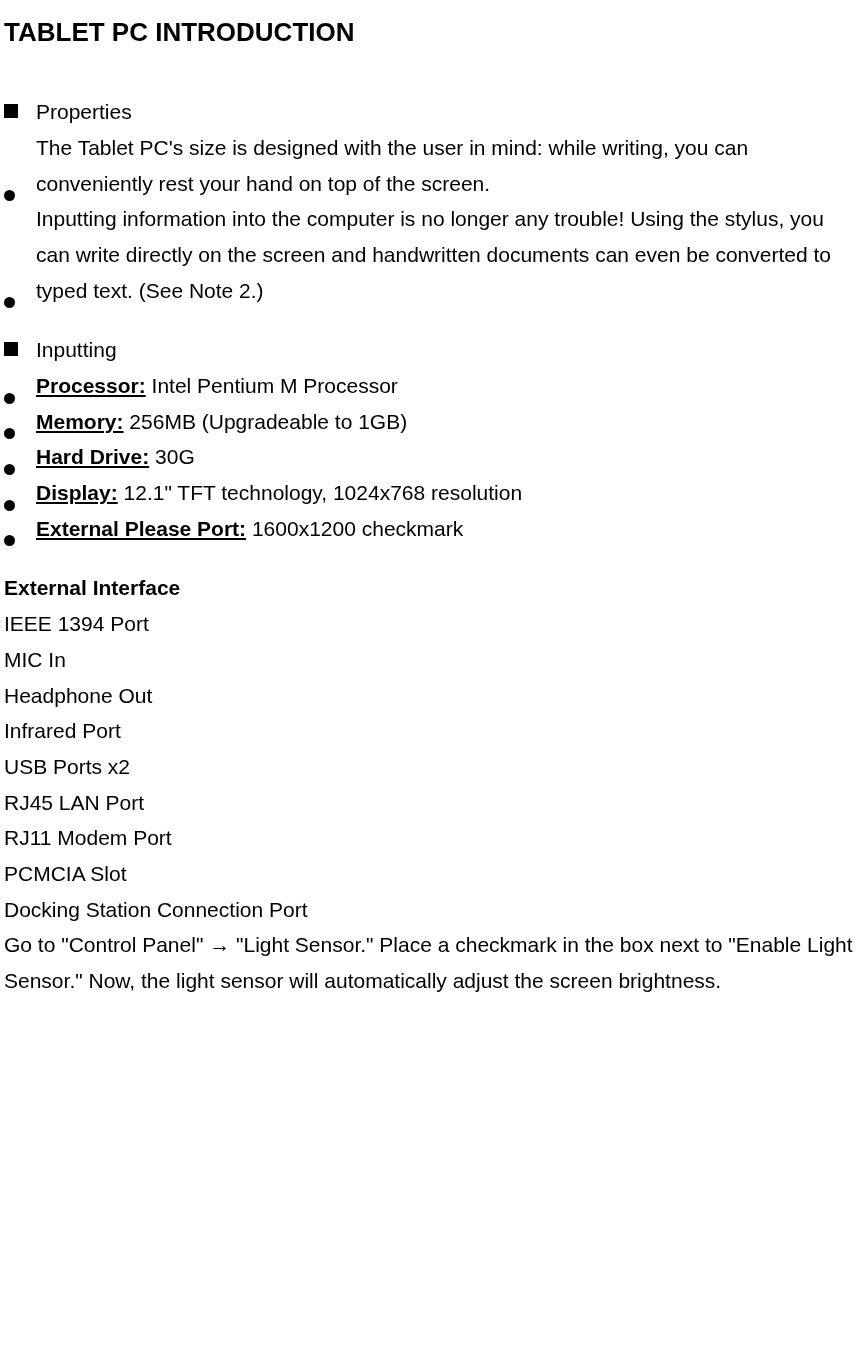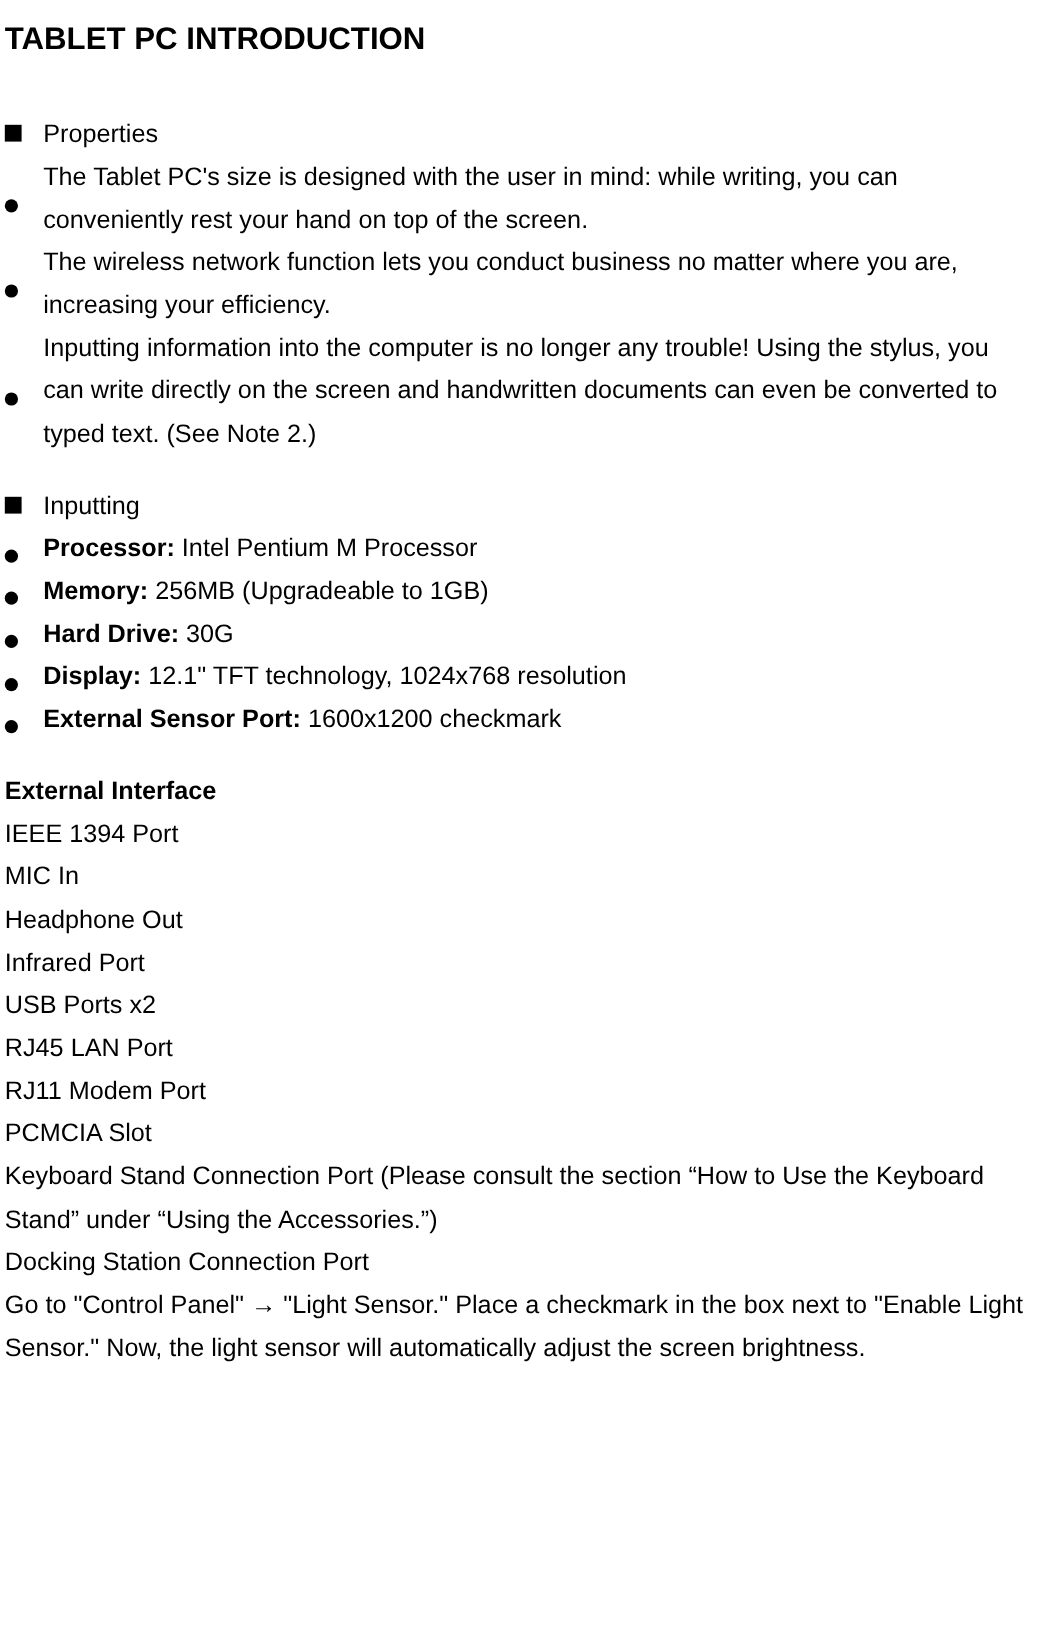--- a/index.html
+++ b/index.html
@@ -38,21 +38,21 @@
       flex-shrink: 0;
     }
     .section-title {
       font-weight: normal;
     }
     .bulleted-list {
       list-style: none;
     }
     .bulleted-list li {
       display: flex;
-      align-items: center;
+      align-items: flex-end;
       margin-bottom: 0;
     }
     .round-bullet {
       display: inline-block;
       width: 11px;
       height: 11px;
       background: #000;
       border-radius: 50%;
       margin-right: 21px;
       margin-top: 12px;
@@ -68,40 +68,37 @@
       font-weight: bold;
     }
     .plain-section p {
       margin: 0;
     }
     .plain-line {
       display: block;
     }
     .label-bold {
       font-weight: bold;
+      text-decoration: underline;
     }
   </style>
 </head>
 <body>
 
 <div class="doc-title">TABLET PC INTRODUCTION</div>
 
 <div class="section">
   <div class="section-header">
     <span class="square-bullet"></span>
     <span class="section-title">Properties</span>
   </div>
   <ul class="bulleted-list">
     <li>
       <span class="round-bullet"></span>
       <span class="item-text">The Tablet PC's size is designed with the user in mind: while writing, you can conveniently rest your hand on top of the screen.</span>
-    </li>
-    <li>
-      <span class="round-bullet"></span>
-      <span class="item-text">The wireless network function lets you conduct business no matter where you are, increasing your efficiency.</span>
     </li>
     <li>
       <span class="round-bullet"></span>
       <span class="item-text">Inputting information into the computer is no longer any trouble! Using the stylus, you can write directly on the screen and handwritten documents can even be converted to typed text.    (See Note 2.)</span>
     </li>
   </ul>
 </div>
 
 <div class="section">
   <div class="section-header">
@@ -129,32 +126,31 @@
     </li>
     <li>
       <span class="round-bullet"></span>
       <span class="item-text">
         <span class="label-bold">Display:</span><span> 12.1" TFT technology, 1024x768 resolution</span>
       </span>
     </li>
     <li>
       <span class="round-bullet"></span>
       <span class="item-text">
-        <span class="label-bold">External Sensor Port:</span><span> 1600x1200 checkmark</span>
+        <span class="label-bold">External Please Port:</span><span> 1600x1200 checkmark</span>
       </span>
     </li>
   </ul>
 </div>
 
 <div class="plain-section">
   <p class="heading">External Interface</p>
   <p class="plain-line">IEEE 1394 Port</p>
   <p class="plain-line">MIC In</p>
   <p class="plain-line">Headphone Out</p>
   <p class="plain-line">Infrared Port</p>
   <p class="plain-line">USB Ports x2</p>
   <p class="plain-line">RJ45 LAN Port</p>
   <p class="plain-line">RJ11 Modem Port</p>
   <p class="plain-line">PCMCIA Slot</p>
-  <p class="plain-line">Keyboard Stand Connection Port (Please consult the section “How to Use the Keyboard Stand” under “Using the Accessories.”)</p>
   <p class="plain-line">Docking Station Connection Port</p>
   <p class="plain-line">Go to "Control Panel" → "Light Sensor."    Place a checkmark in the box next to "Enable Light Sensor."    Now, the light sensor will automatically adjust the screen brightness.</p>
 </div>
 
 </body></html>

